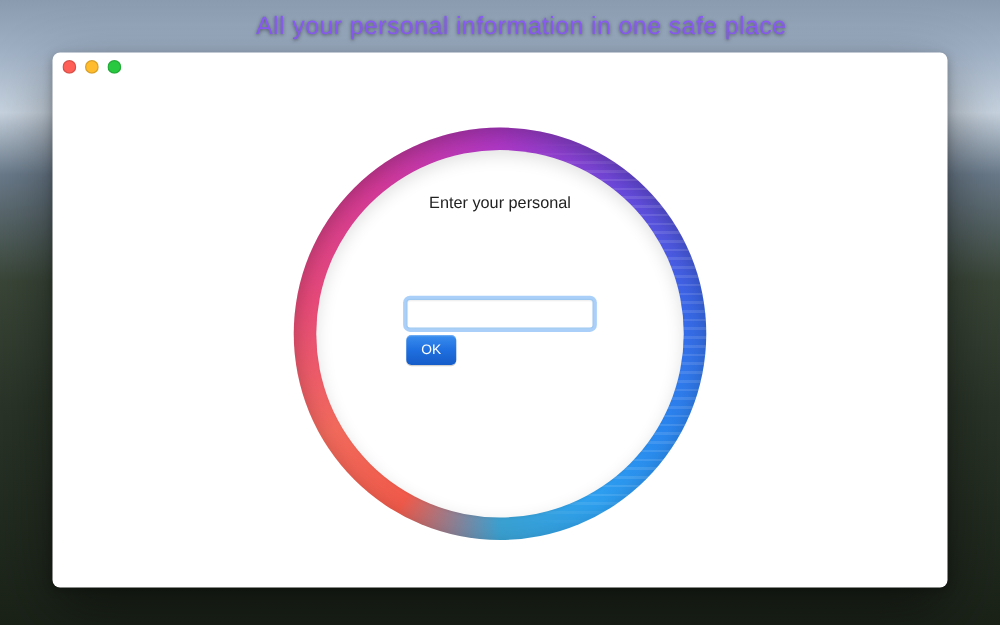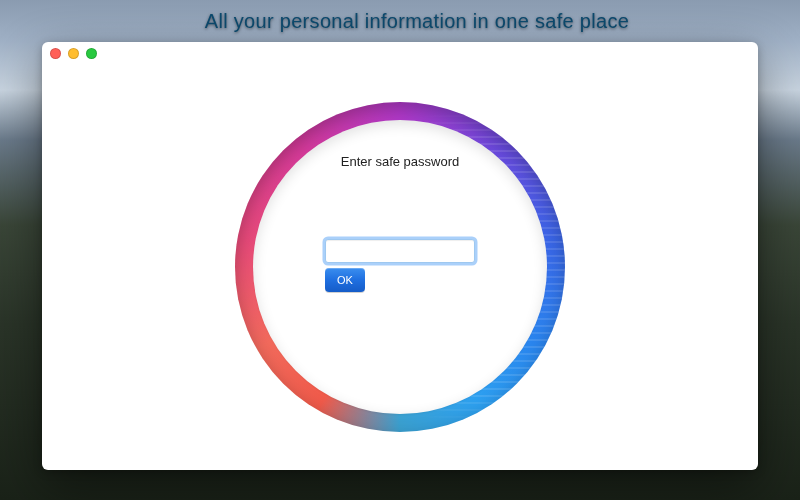--- a/index.html
+++ b/index.html
@@ -14,21 +14,21 @@
         #3a4638 45%,
         #2a3428 65%,
         #1a2218 100%);
       position: relative;
     }
     .tagline {
       position: absolute;
       top: 10px;
       left: 0; right: 0;
       text-align: center;
-      color: #0c4a6e;
+      color: #8b5cf6;
       font-size: 20px;
       font-weight: 300;
       text-shadow: 0 1px 3px rgba(0,0,0,0.5);
       letter-spacing: 0.3px;
       padding-left: 34px;
     }
     .window {
       position: absolute;
       top: 42px;
       left: 42px;
@@ -162,21 +162,21 @@
   <div class="titlebar">
     <div class="tl-btn tl-close"></div>
     <div class="tl-btn tl-min"></div>
     <div class="tl-btn tl-max"></div>
   </div>
 
   <div class="content">
     <div class="ring-wrap">
       <div class="ring"></div>
       <div class="inner">
-        <div class="prompt">Enter safe password</div>
+        <div class="prompt">Enter your personal</div>
         <div class="form-row">
           <input type="password" class="pw-input" autofocus="" placeholder="" style="">
           <button class="ok-btn">OK</button>
         </div>
       </div>
     </div>
   </div>
 </div>
 
 </body></html>

